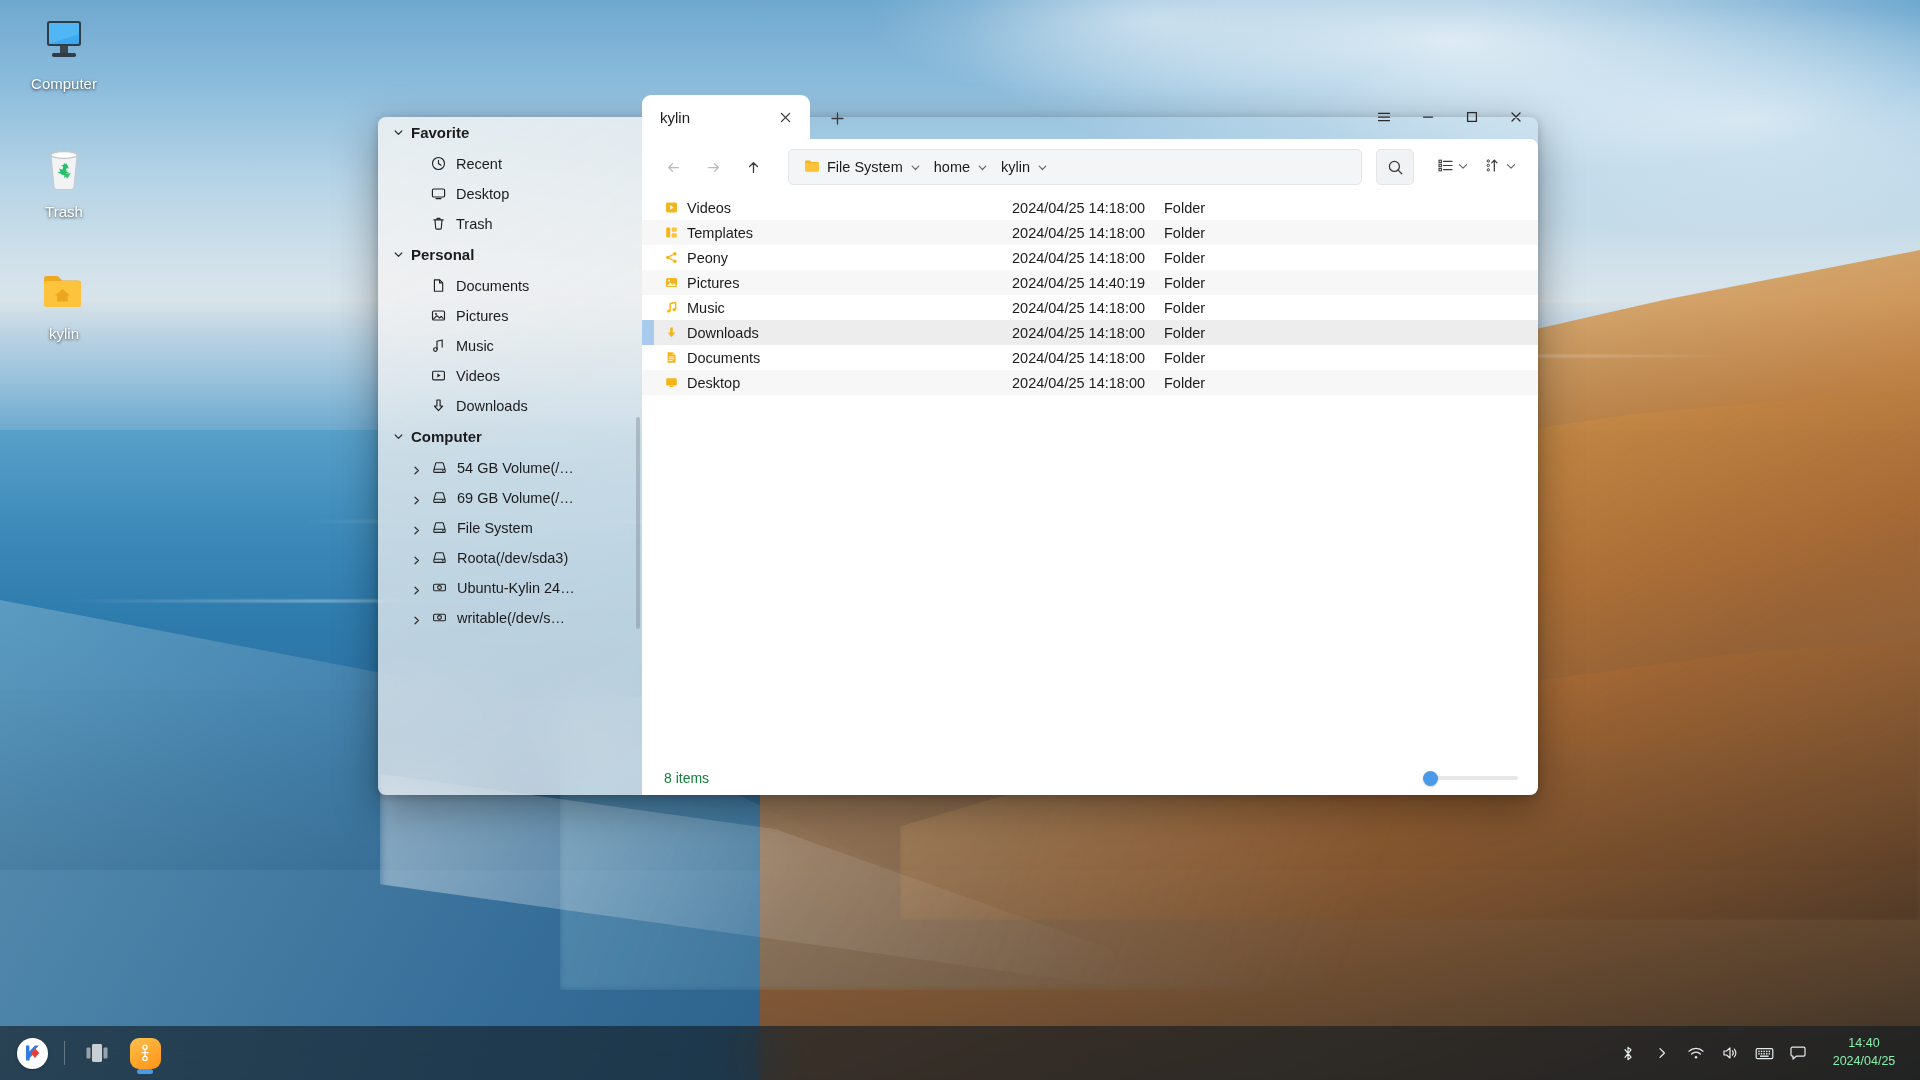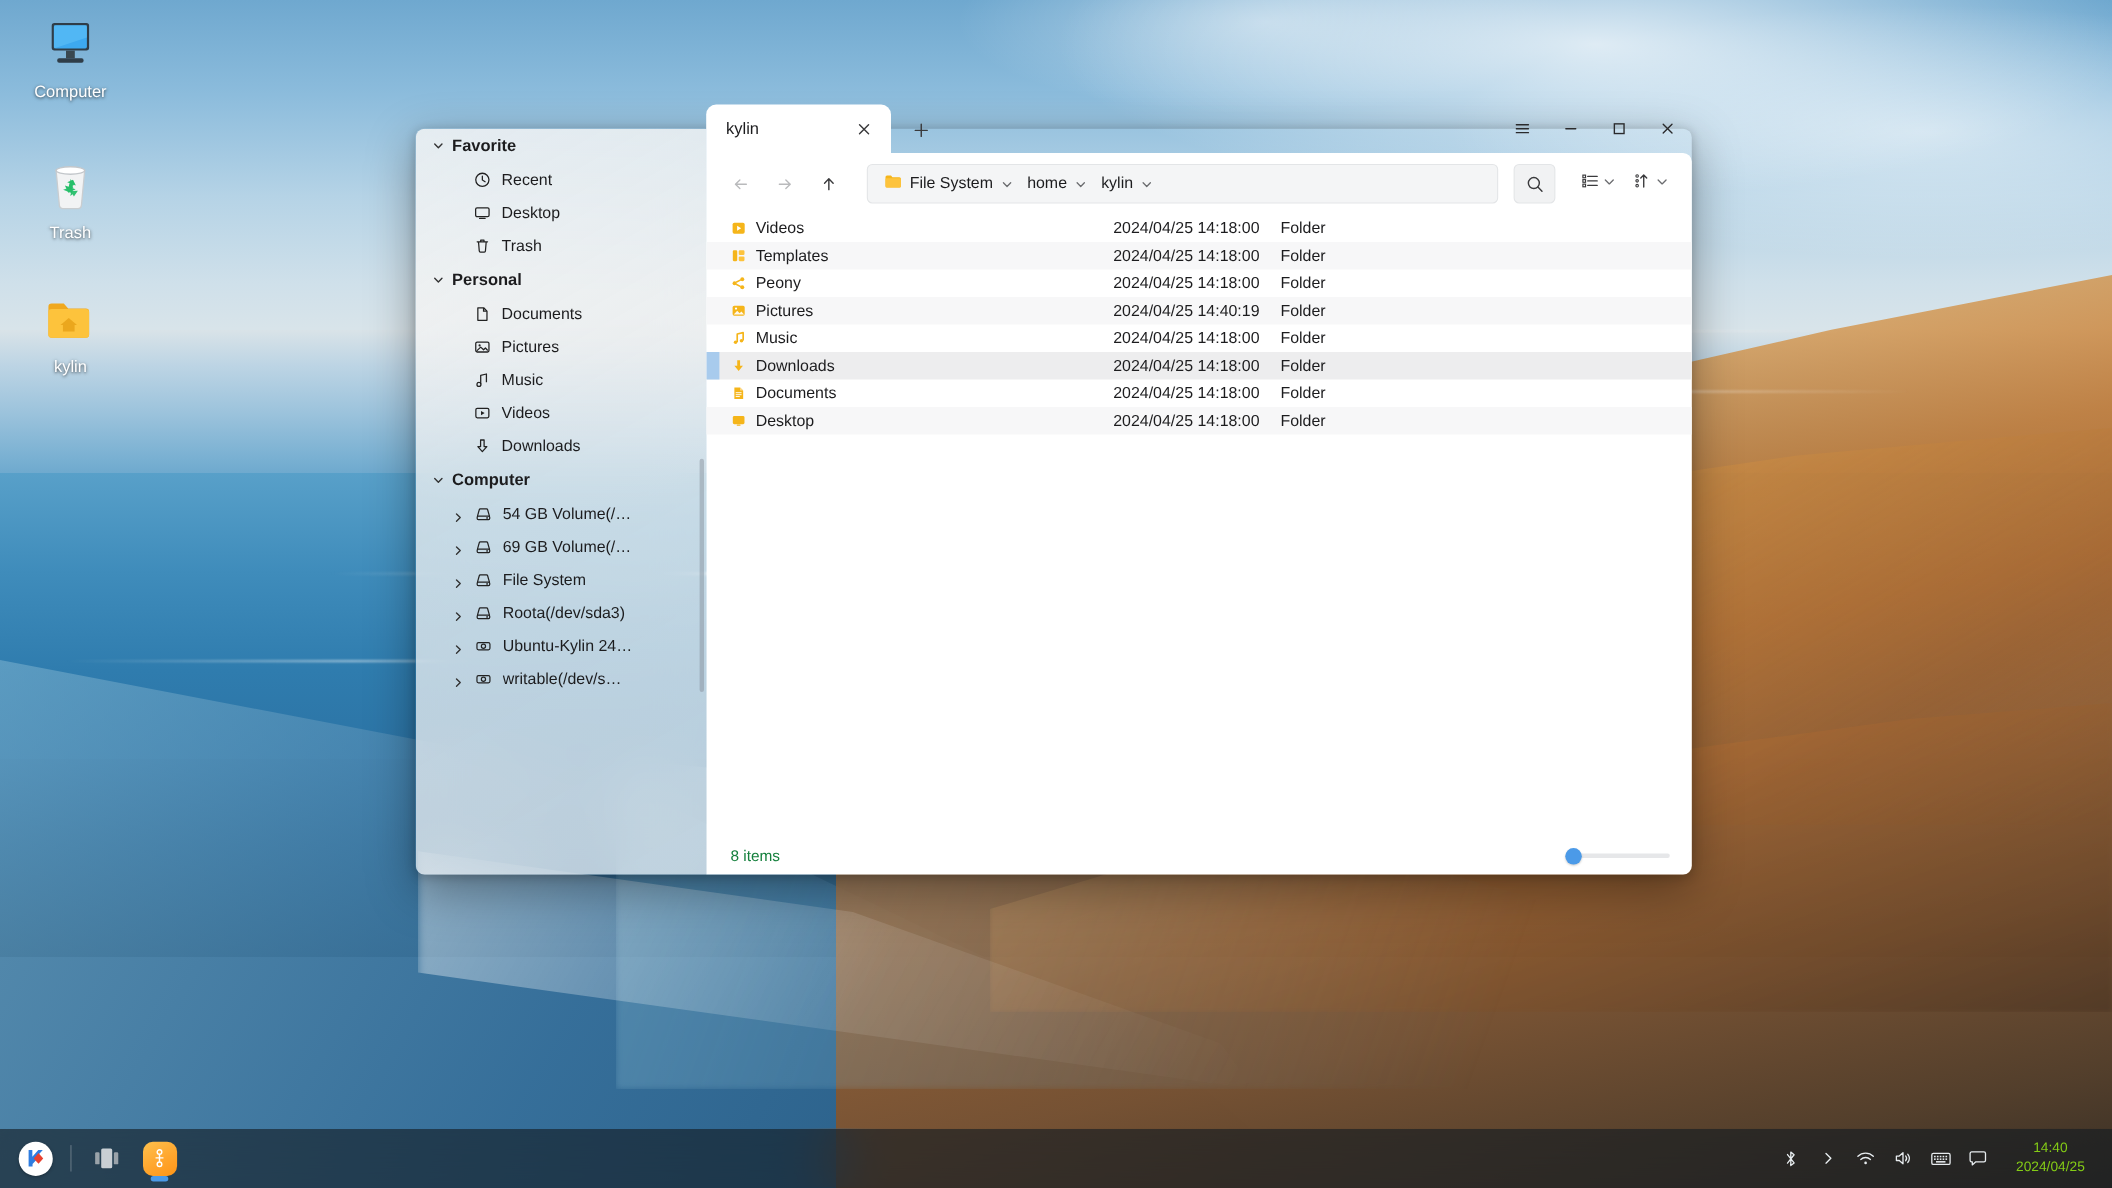--- a/index.html
+++ b/index.html
@@ -236,21 +236,21 @@
   .tb-app { width:48px; }
   .tb-app-icon { width:31px; height:31px; border-radius:9px;
     background:linear-gradient(150deg,#ffc14d,#ffa62e 55%,#ff9517);
     display:flex; align-items:center; justify-content:center; }
   .tb-running { position:absolute; bottom:2px; left:50%; transform:translateX(-50%);
     width:16px; height:5px; border-radius:3px; background:#4b9ae8; }
 
   #tray { margin-left:auto; display:flex; align-items:center; gap:2px; padding-right:6px; }
   .tray-btn { width:32px; height:38px; display:flex; align-items:center; justify-content:center; color:#e7ecef; border-radius:4px; }
   #clock {
-    text-align:center; color:#84cc16; font-size:12.5px; line-height:1.42;
+    text-align:center; color:#86efac; font-size:12.5px; line-height:1.42;
     padding:0 14px 0 10px; min-width:92px;
   }
 </style>
 </head>
 <body>
 
 <div id="wallpaper">
   <div class="wp-layer wp-sky"></div>
   <div class="wp-layer wp-seaband"></div>
   <div class="wp-layer wp-sea"></div>

